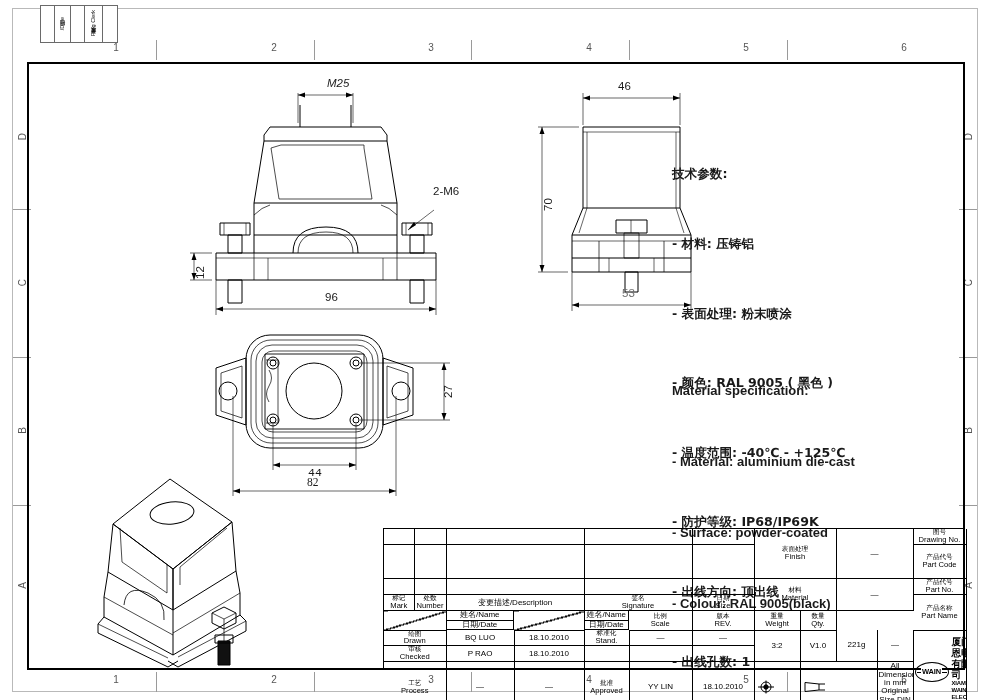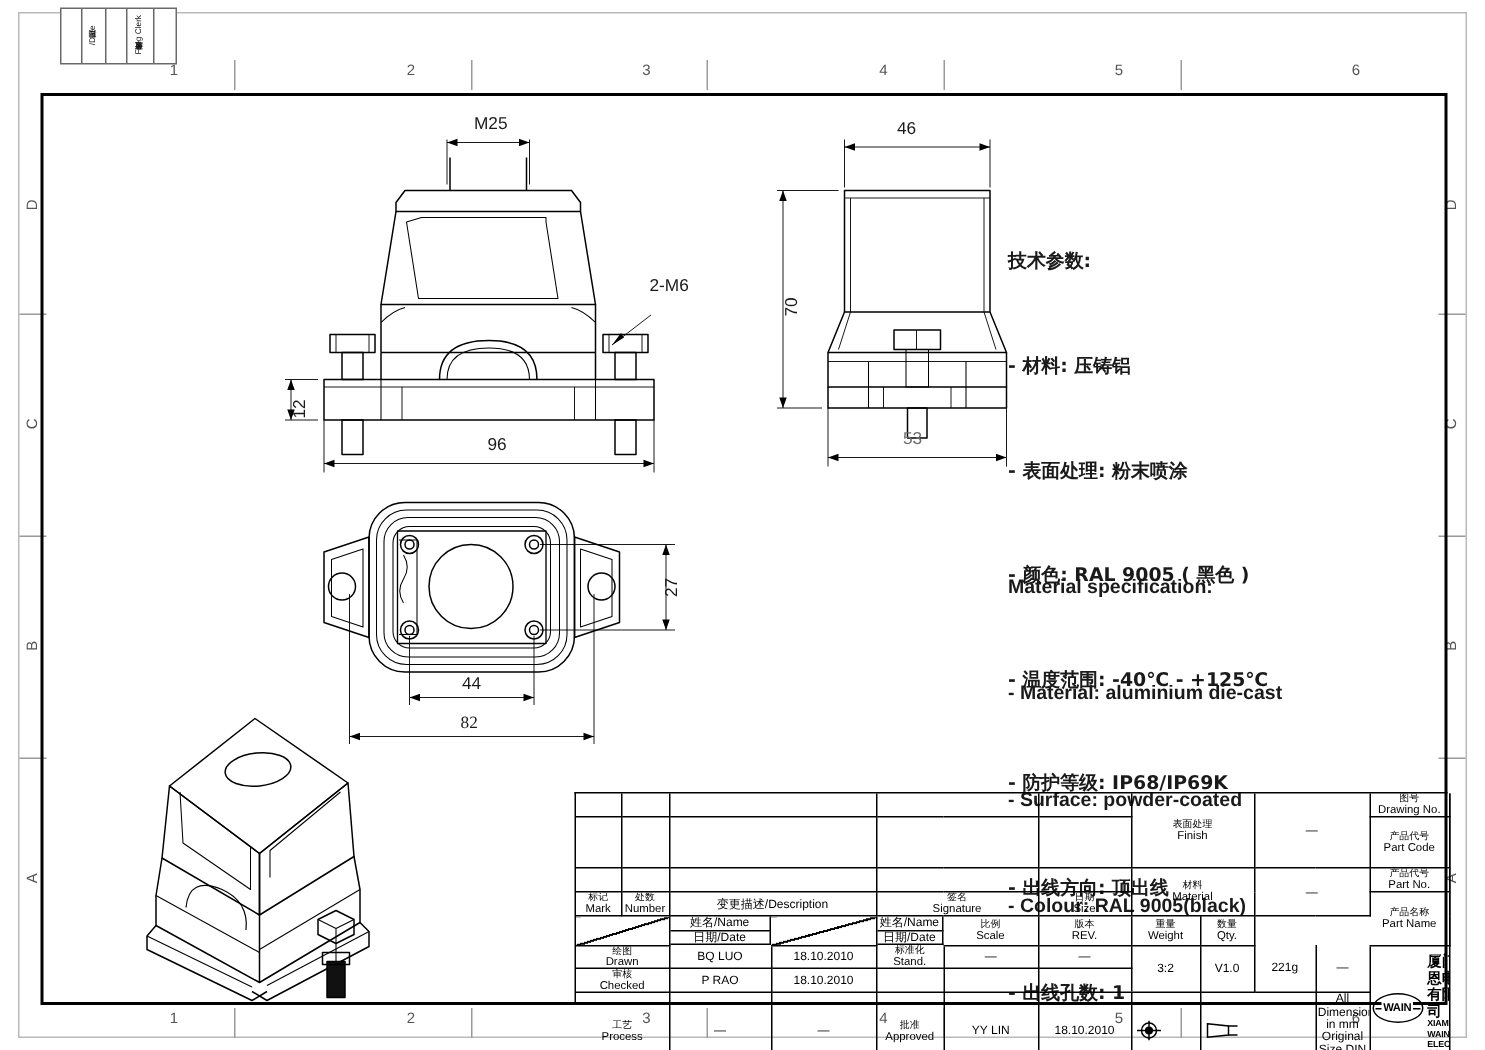--- a/index.html
+++ b/index.html
@@ -303,27 +303,27 @@
         <path d="M44,178 L41.5,185 L46.5,185 Z" fill="#000" stroke="none"></path>
         <path d="M44,205 L41.5,198 L46.5,198 Z" fill="#000" stroke="none"></path>
 
         <line x1="66" y1="205" x2="66" y2="240" stroke-width="0.6"></line>
         <line x1="286" y1="205" x2="286" y2="240" stroke-width="0.6"></line>
         <line x1="66" y1="234" x2="286" y2="234" stroke-width="0.6"></line>
         <path d="M66,234 L73,231.5 L73,236.5 Z" fill="#000" stroke="none"></path>
         <path d="M286,234 L279,231.5 L279,236.5 Z" fill="#000" stroke="none"></path>
       </g>
     </svg>
-    <span class="dim-text" style="left:166px; top:2px;">M25</span>
+    <span class="dim-text" style="left:177px; top:2px;font-style:italic;">M25</span>
     <span class="dim-text vert" style="left:44px; top:204px;">12</span>
     <span class="dim-text" style="left:164px; top:216px;margin-left:11px;">96</span>
     <span class="dim-text" style="left:283px; top:110px;">2-M6</span>
   </div>
 
-  <div class="view" style="left:460px; top:75px;">
+  <div class="view" style="left:480px; top:75px;">
     <svg width="215" height="250" viewBox="0 0 215 250">
       <g fill="none" stroke="#000" stroke-width="1" stroke-linejoin="round">
 
         <line x1="103" y1="18" x2="103" y2="50" stroke-width="0.6"></line>
         <line x1="200" y1="18" x2="200" y2="50" stroke-width="0.6"></line>
         <line x1="103" y1="23" x2="200" y2="23" stroke-width="0.6"></line>
         <path d="M103,23 L110,20.5 L110,25.5 Z" fill="#000" stroke="none"></path>
         <path d="M200,23 L193,20.5 L193,25.5 Z" fill="#000" stroke="none"></path>
 
         <path d="M103,52 L200,52 L200,133 L103,133 Z"></path>
@@ -412,21 +412,21 @@
         <path d="M156,135 L149,132.5 L149,137.5 Z" fill="#000" stroke="none"></path>
 
         <line x1="33" y1="66" x2="33" y2="166" stroke-width="0.6"></line>
         <line x1="196" y1="66" x2="196" y2="166" stroke-width="0.6"></line>
         <line x1="33" y1="161" x2="196" y2="161" stroke-width="0.6"></line>
         <path d="M33,161 L40,158.5 L40,163.5 Z" fill="#000" stroke="none"></path>
         <path d="M196,161 L189,158.5 L189,163.5 Z" fill="#000" stroke="none"></path>
       </g>
     </svg>
     <span class="dim-text vert" style="left:242px; top:68px;">27</span>
-    <span class="dim-text" style="left:108px; top:120px;">44</span>
+    <span class="dim-text" style="left:108px; top:136px;font-family:Liberation Mono, monospace;">44</span>
     <span class="dim-text" style="left:107px; top:146px;font-family:Liberation Serif, serif;">82</span>
   </div>
 
   <div class="view" style="left:60px; top:465px;">
     <svg width="235" height="210" viewBox="0 0 235 210">
       <g fill="none" stroke="#000" stroke-width="1" stroke-linejoin="round">
 
         <path d="M53,59 L110,14 L172,57 L113,104 Z"></path>
         <ellipse cx="112" cy="48" rx="22" ry="11" transform="rotate(-6 112 48)"></ellipse>
 

